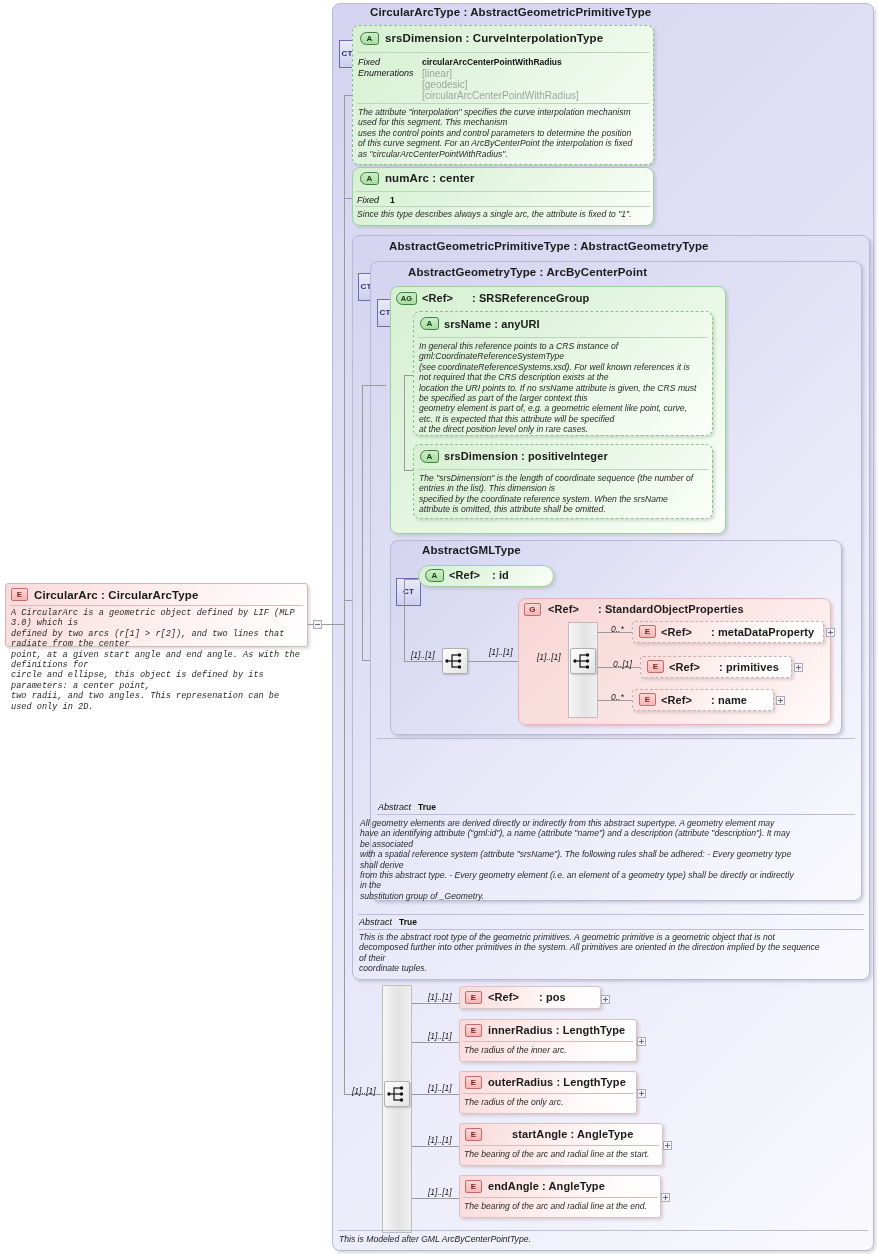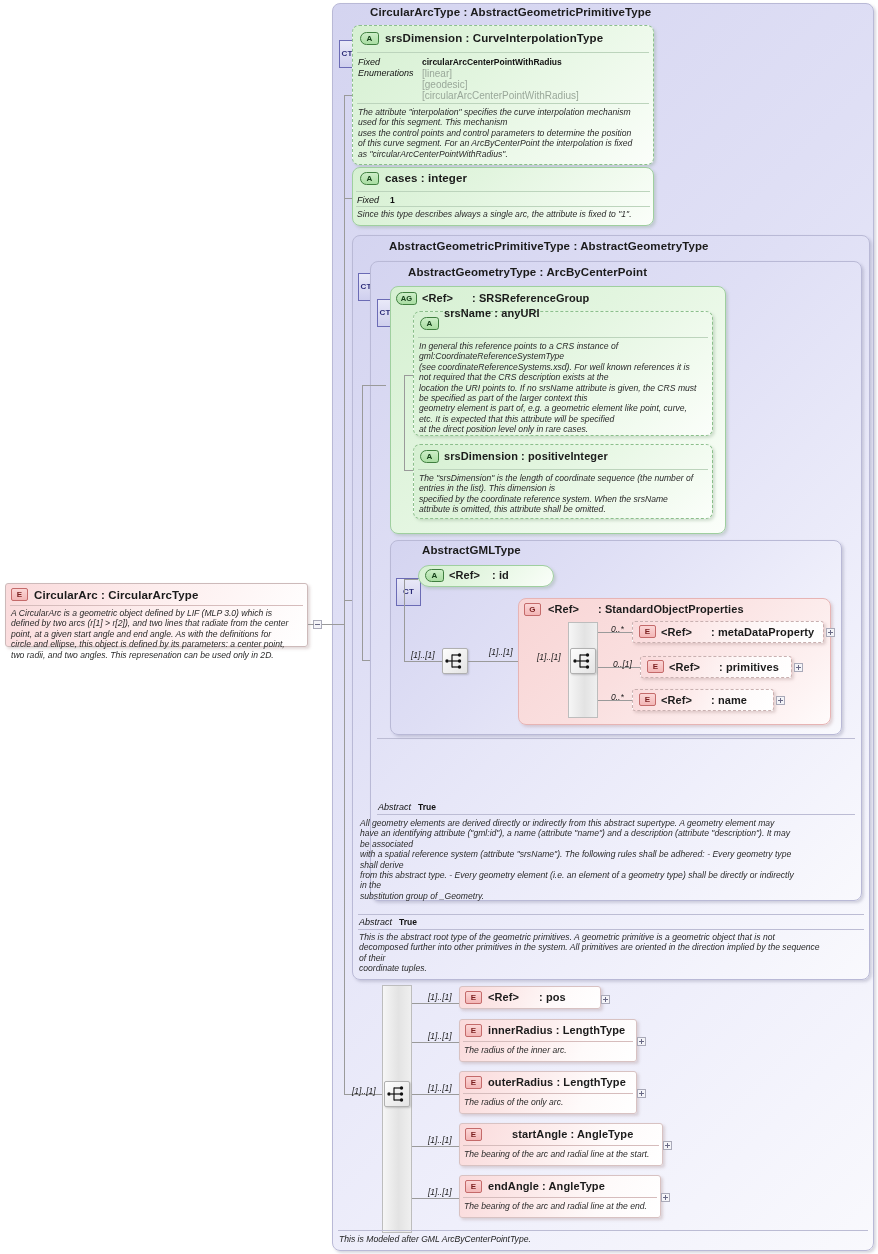--- a/index.html
+++ b/index.html
@@ -142,21 +142,21 @@
 <div class="badge badge-ct" style="left:339px;top:6px;">
     <span>CT</span>
     <span style="font-size:9px;margin-left:1px;">✚</span>
   </div>
 <div class="title" style="left:370px;top:6px;">CircularArcType : AbstractGeometricPrimitiveType</div>
 
 <div class="plainwhite" style="left:5px;top:583px;width:303px;height:64px;"></div>
 <div class="badge badge-e" style="left:11px;top:588px;">E</div>
 <div class="title" style="left:34px;top:589px;">CircularArc : CircularArcType</div>
 <div class="hrule pink" style="left:10px;top:605px;width:293px;"></div>
-<div class="doc" style="left:11px;top:608px;width:292px;">A CircularArc is a geometric object defined by LIF (MLP 3.0) which is
+<div class="doc" style="left:11px;top:608px;width:292px;font-family:Liberation Mono, monospace;">A CircularArc is a geometric object defined by LIF (MLP 3.0) which is
 defined by two arcs (r[1] &gt; r[2]), and  two lines that radiate from the center
 point, at a given start angle and end angle.  As with the definitions for
 circle and ellipse, this object is defined by its parameters: a center point,
 two radii, and two angles. This represenation can be used only in 2D.</div>
 
 <div class="plus minus" style="left:313px;top:620px;"></div>
 <div class="ln lnh" style="left:308px;top:624px;width:6px;"></div>
 <div class="ln lnh" style="left:322px;top:624px;width:22px;"></div>
 
 <div class="ln lnv" style="left:344px;top:95px;height:530px;"></div>
@@ -176,21 +176,21 @@
 <div class="penum" style="left:422px;top:90px;">[circularArcCenterPointWithRadius]</div>
 <div class="hrule green" style="left:357px;top:103px;width:292px;"></div>
 <div class="doc" style="left:358px;top:107px;width:292px;">The attribute "interpolation" specifies the curve interpolation mechanism
 used for this segment. This mechanism
 uses the control points and control parameters to determine the position
 of this curve segment. For an ArcByCenterPoint the interpolation is fixed
 as "circularArcCenterPointWithRadius".</div>
 
 <div class="greenbox" style="left:352px;top:167px;width:302px;height:59px;"></div>
 <div class="badge badge-a" style="left:360px;top:172px;">A</div>
-<div class="title" style="left:385px;top:172px;">cases  : integer</div>
+<div class="title" style="left:385px;top:172px;">numArc  : center</div>
 <div class="hrule green" style="left:356px;top:191px;width:294px;"></div>
 <div class="pfixedlabel" style="left:357px;top:195px;">Fixed</div>
 <div class="pval" style="left:390px;top:195px;">1</div>
 <div class="hrule green" style="left:356px;top:206px;width:294px;"></div>
 <div class="doc" style="left:357px;top:209px;width:294px;">Since this type describes always a single arc, the attribute is fixed to "1".</div>
 
 <div class="ctbox" style="left:352px;top:235px;width:518px;height:745px;"></div>
 <div class="badge badge-ct" style="left:358px;top:239px;">
     <span>CT</span>
     <span style="font-size:9px;margin-left:1px;">✚</span>
@@ -234,21 +234,21 @@
 <div class="badge badge-ag" style="left:396px;top:292px;">AG</div>
 <div class="title small" style="left:422px;top:292px;">&lt;Ref&gt;</div>
 <div class="title small" style="left:472px;top:292px;">: SRSReferenceGroup</div>
 
 <div class="ln lnv" style="left:404px;top:375px;height:95px;"></div>
 <div class="ln lnh" style="left:404px;top:375px;width:10px;"></div>
 <div class="ln lnh" style="left:404px;top:470px;width:10px;"></div>
 
 <div class="greenbox dashed" style="left:413px;top:311px;width:300px;height:125px;"></div>
 <div class="badge badge-a" style="left:420px;top:317px;">A</div>
-<div class="title small" style="left:444px;top:307px;text-align:right;">srsName : anyURI</div>
+<div class="title small" style="left:444px;top:318px;text-align:right;">srsName : anyURI</div>
 <div class="hrule green" style="left:418px;top:337px;width:290px;"></div>
 <div class="doc" style="left:419px;top:341px;width:291px;">In general this reference points to a CRS instance of
 gml:CoordinateReferenceSystemType
 (see coordinateReferenceSystems.xsd). For well known references it is
 not required that the CRS description exists at the
 location the URI points to. If no srsName attribute is given, the CRS must
 be specified as part of the larger context this
 geometry element is part of, e.g. a geometric element like point, curve,
 etc. It is expected that this attribute will be specified
 at the direct position level only in rare cases.</div>

